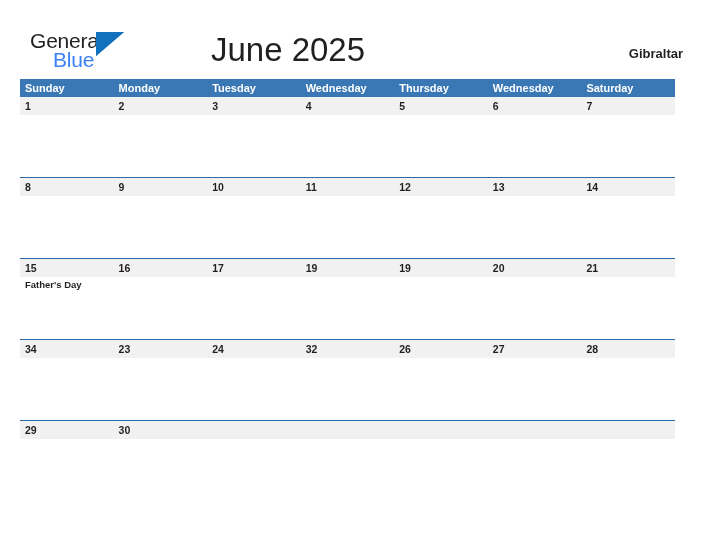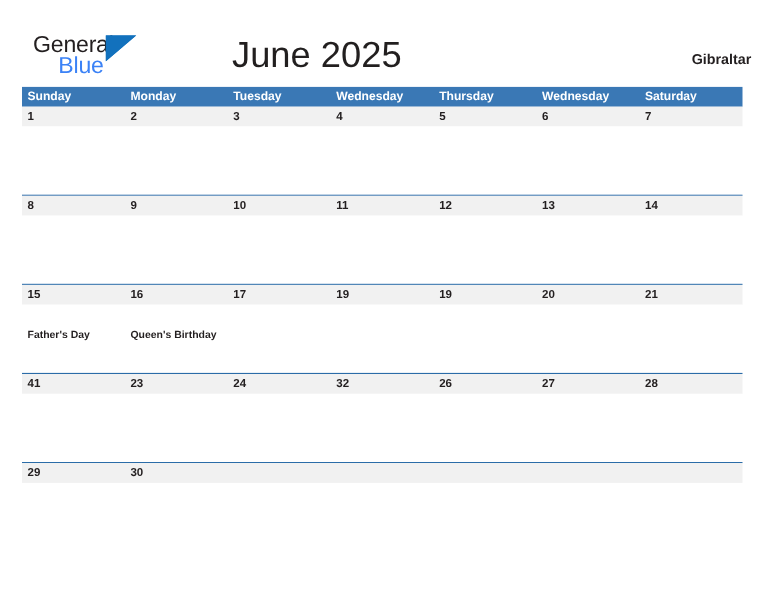--- a/index.html
+++ b/index.html
@@ -154,21 +154,20 @@
     display: flex;
     width: 655px;
     height: 62px;
     background: #ffffff;
   }
   .event-cell {
     width: 93.571px;
     box-sizing: border-box;
     padding-left: 5px;
     padding-top: 2px;
-    margin-top: 20px;
   }
   .event-text {
     display: block;
     font-size: 9.5px;
     line-height: 12px;
     color: #231f20;
     font-family: "Liberation Sans", sans-serif;
     white-space: nowrap;
   }
 </style>
@@ -326,44 +325,41 @@
           </div>
         <div class="day-cell">
             <span class="day-number">21</span>
           </div>
       </div>
       <div class="event-band">
         <div class="event-cell">
             <span class="event-text">Father's Day</span>
           </div>
         <div class="event-cell">
-            <span class="event-text">Queen's Birthday</span>
-          </div>
-        <div class="event-cell">
             <span class="event-text"></span>
           </div>
         <div class="event-cell">
             <span class="event-text"></span>
           </div>
         <div class="event-cell">
             <span class="event-text"></span>
           </div>
         <div class="event-cell">
             <span class="event-text"></span>
           </div>
         <div class="event-cell">
             <span class="event-text"></span>
           </div>
       </div>
     </div>
 
     <div class="week-row">
       <div class="date-band">
         <div class="day-cell">
-            <span class="day-number">41</span>
+            <span class="day-number">34</span>
           </div>
         <div class="day-cell">
             <span class="day-number">23</span>
           </div>
         <div class="day-cell">
             <span class="day-number">24</span>
           </div>
         <div class="day-cell">
             <span class="day-number">32</span>
           </div>

